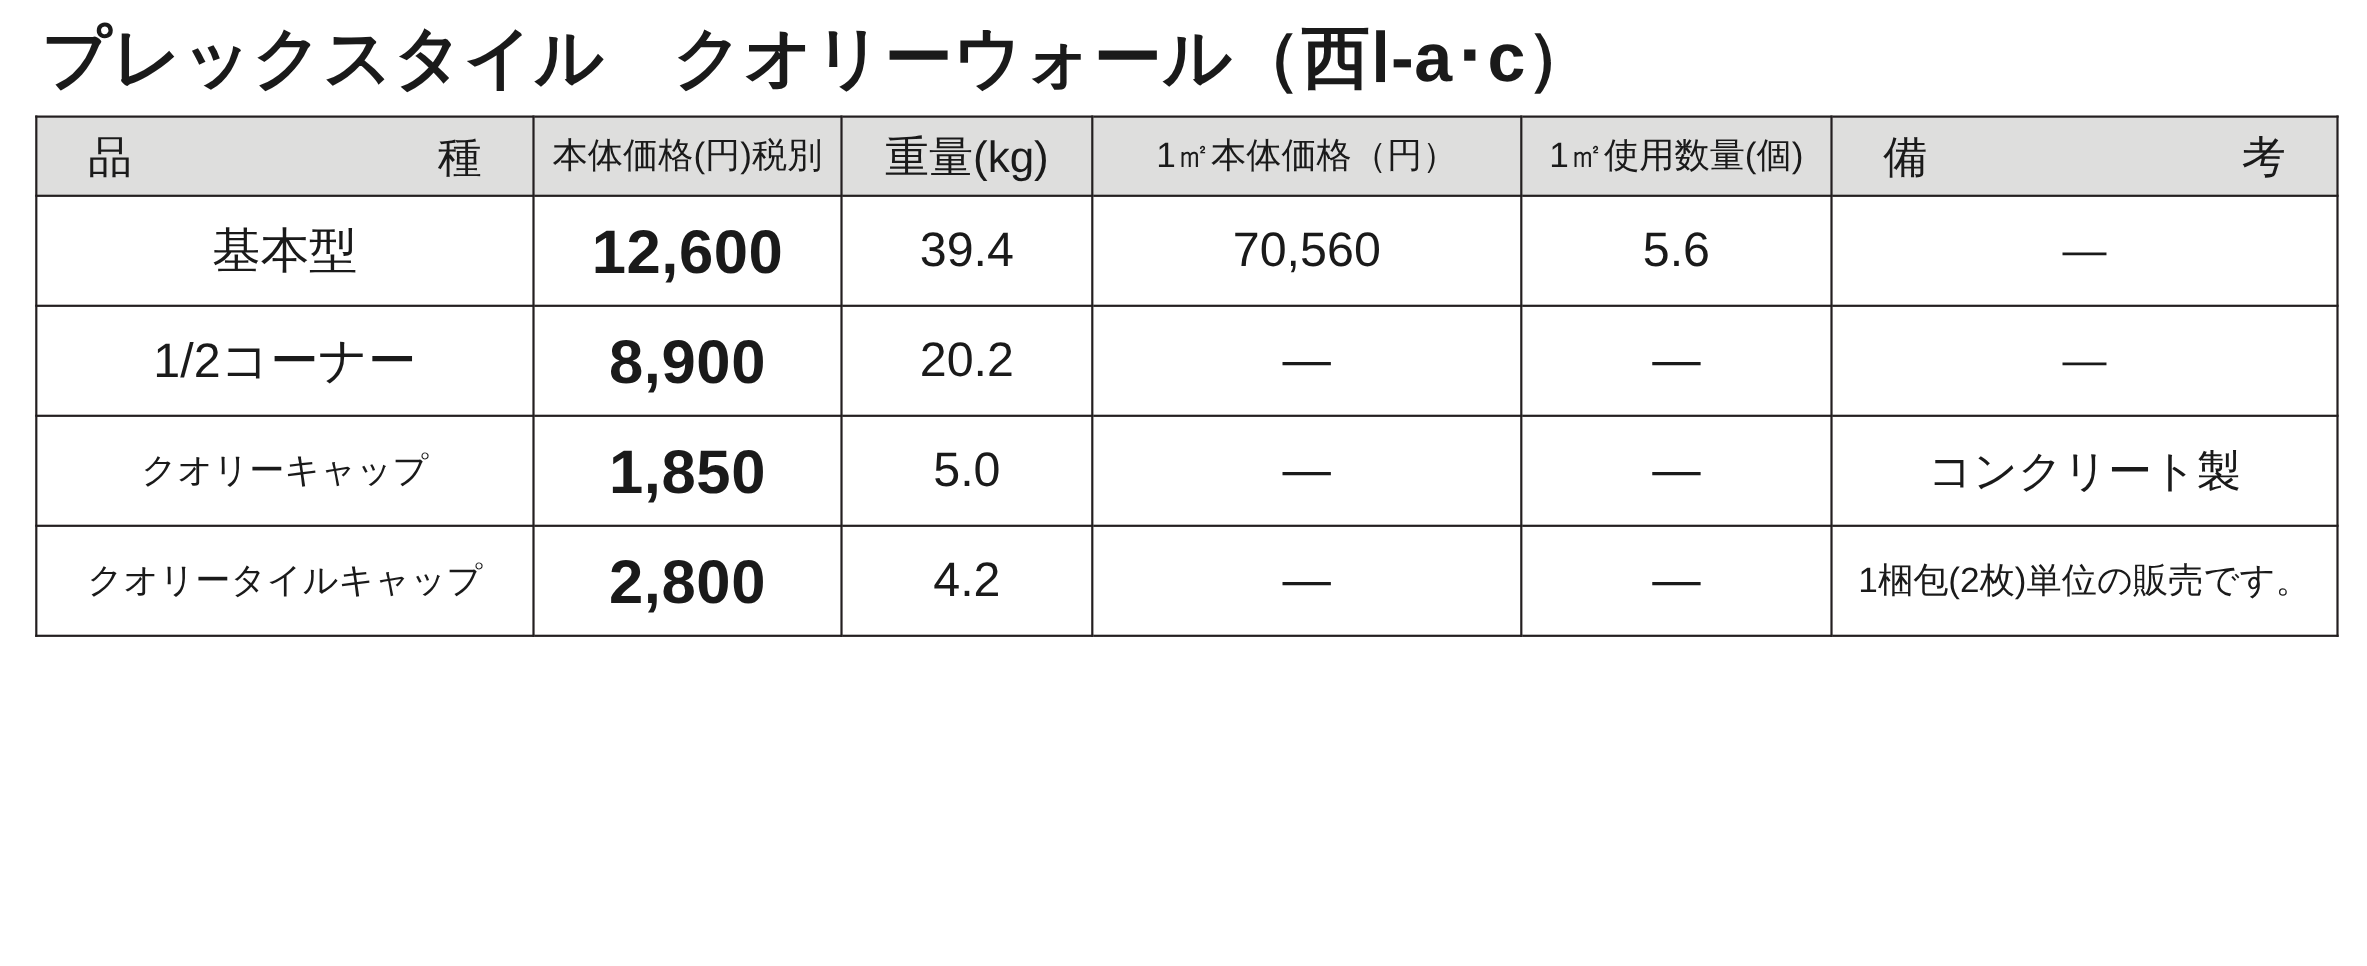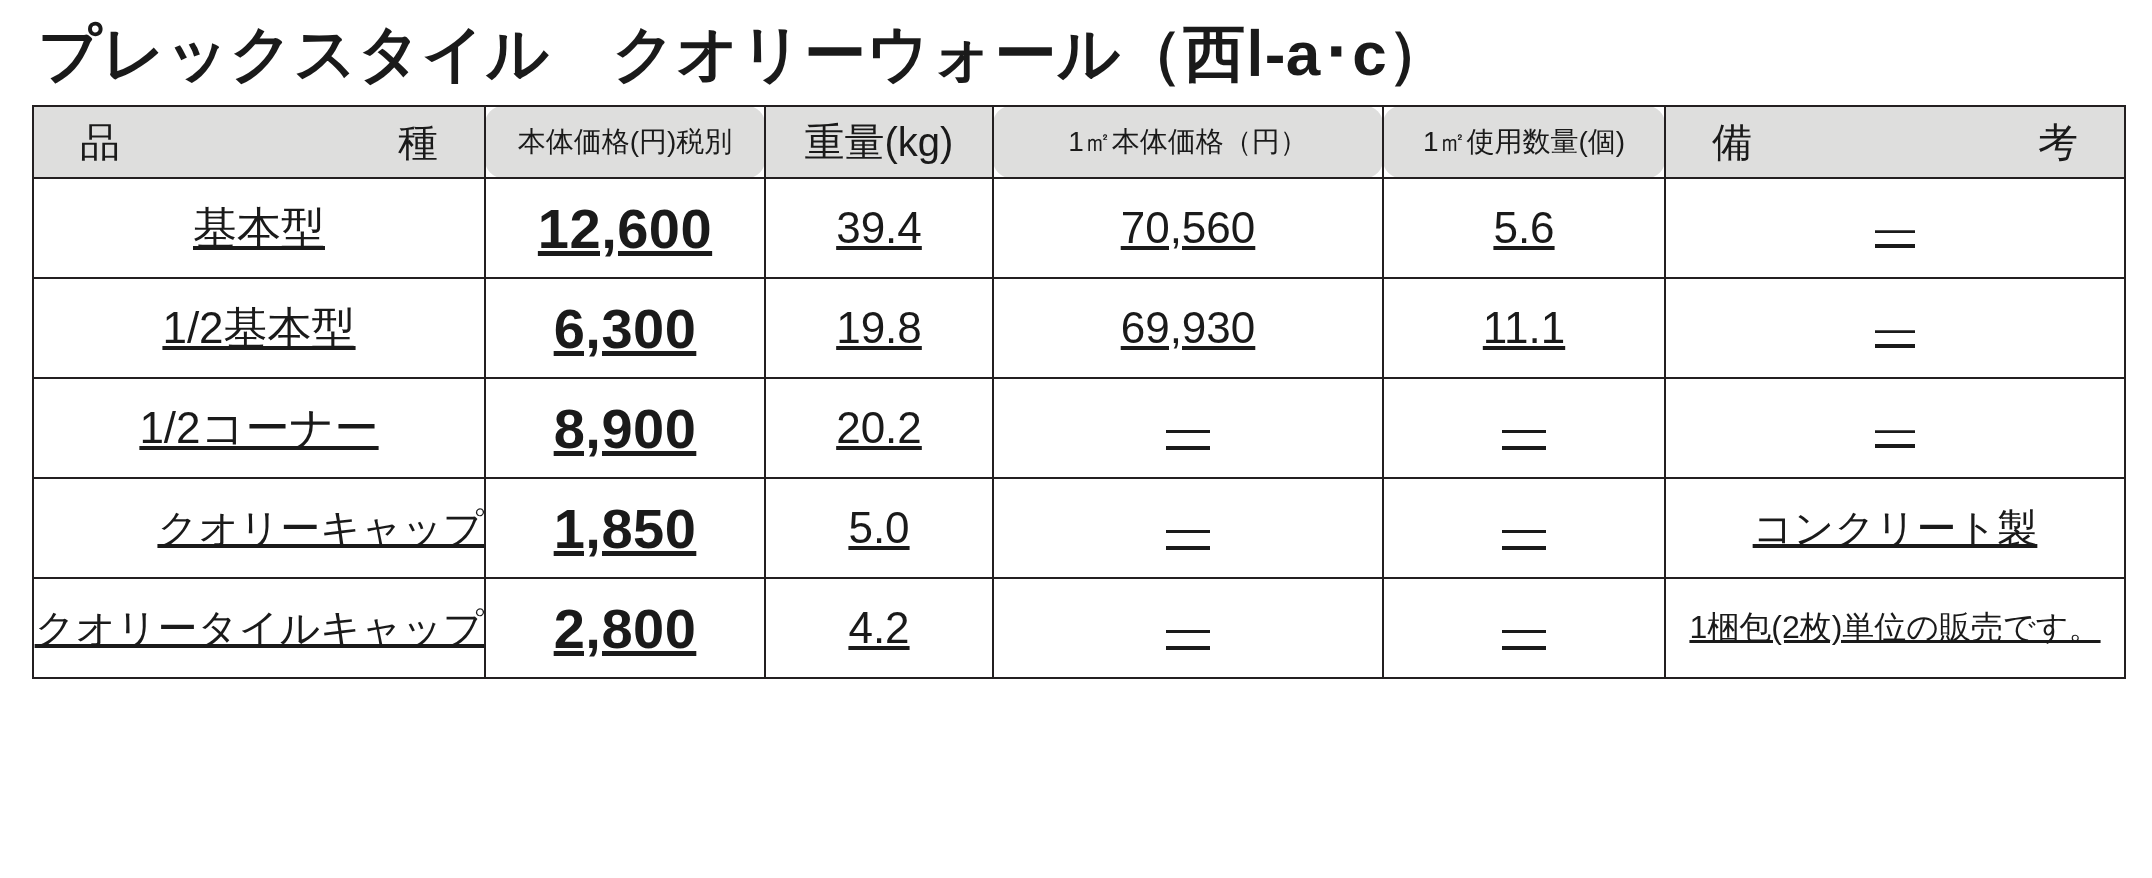--- a/index.html
+++ b/index.html
@@ -59,35 +59,32 @@
   }
   thead th.spread {
     letter-spacing: 0;
   }
   thead th .spread-inner {
     display: flex;
     justify-content: space-between;
     padding: 0 46px;
   }
   thead th.small {
-    font-size: 28px;
-    border-radius: 18px;
+    font-size: 32px;
   }
   tbody td {
     height: 100px;
     font-size: 44px;
     white-space: nowrap;
-    text-decoration: underline;
   }
   tbody td.kind {
     font-size: 44px;
   }
   tbody td.kind.narrow {
-    font-size: 40px;
-    text-align: right;
+    font-size: 32px;
   }
   tbody td.price {
     font-size: 56px;
     font-weight: 700;
     letter-spacing: 0.5px;
   }
   tbody td.note {
     font-size: 40px;
   }
   tbody td.note.small {
@@ -134,28 +131,20 @@
     <tbody>
       <tr>
         <td class="kind">基本型</td>
         <td class="price">12,600</td>
         <td>39.4</td>
         <td>70,560</td>
         <td>5.6</td>
         <td class="note">—</td>
       </tr>
       <tr>
-        <td class="kind">1/2基本型</td>
-        <td class="price">6,300</td>
-        <td>19.8</td>
-        <td>69,930</td>
-        <td>11.1</td>
-        <td class="note">—</td>
-      </tr>
-      <tr>
         <td class="kind">1/2コーナー</td>
         <td class="price">8,900</td>
         <td>20.2</td>
         <td>—</td>
         <td>—</td>
         <td class="note">—</td>
       </tr>
       <tr>
         <td class="kind narrow">クオリーキャップ</td>
         <td class="price">1,850</td>

